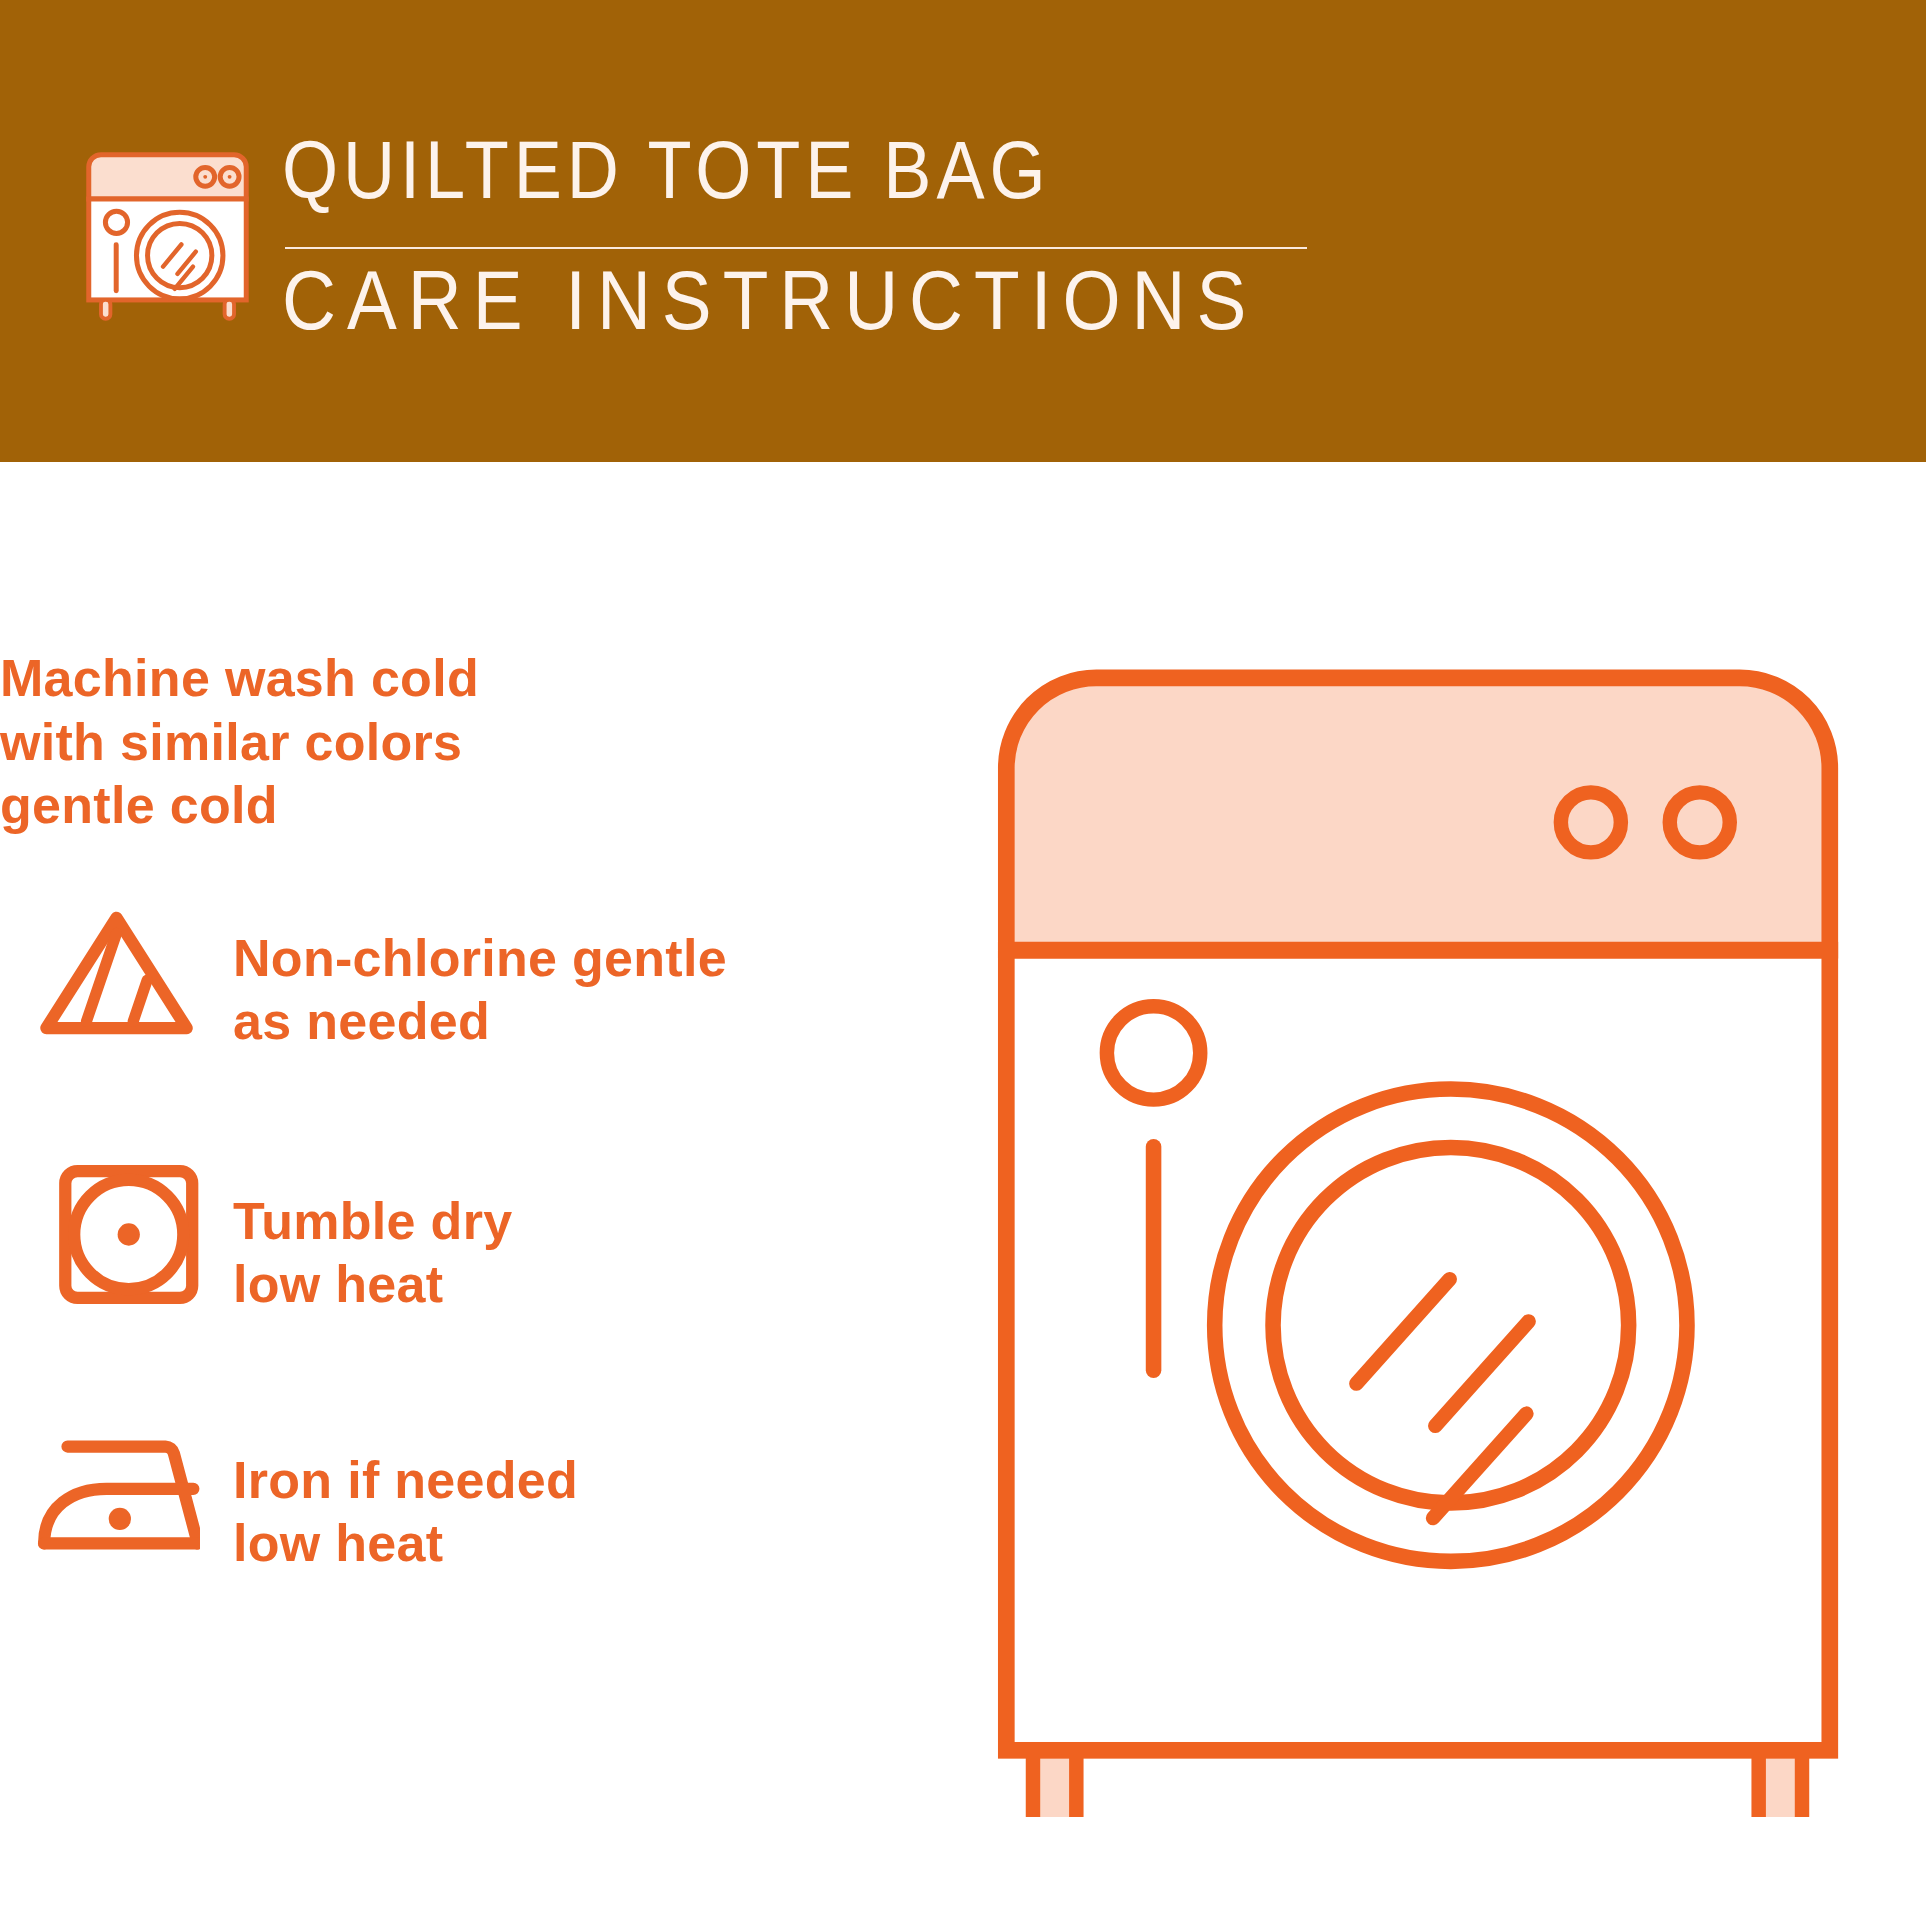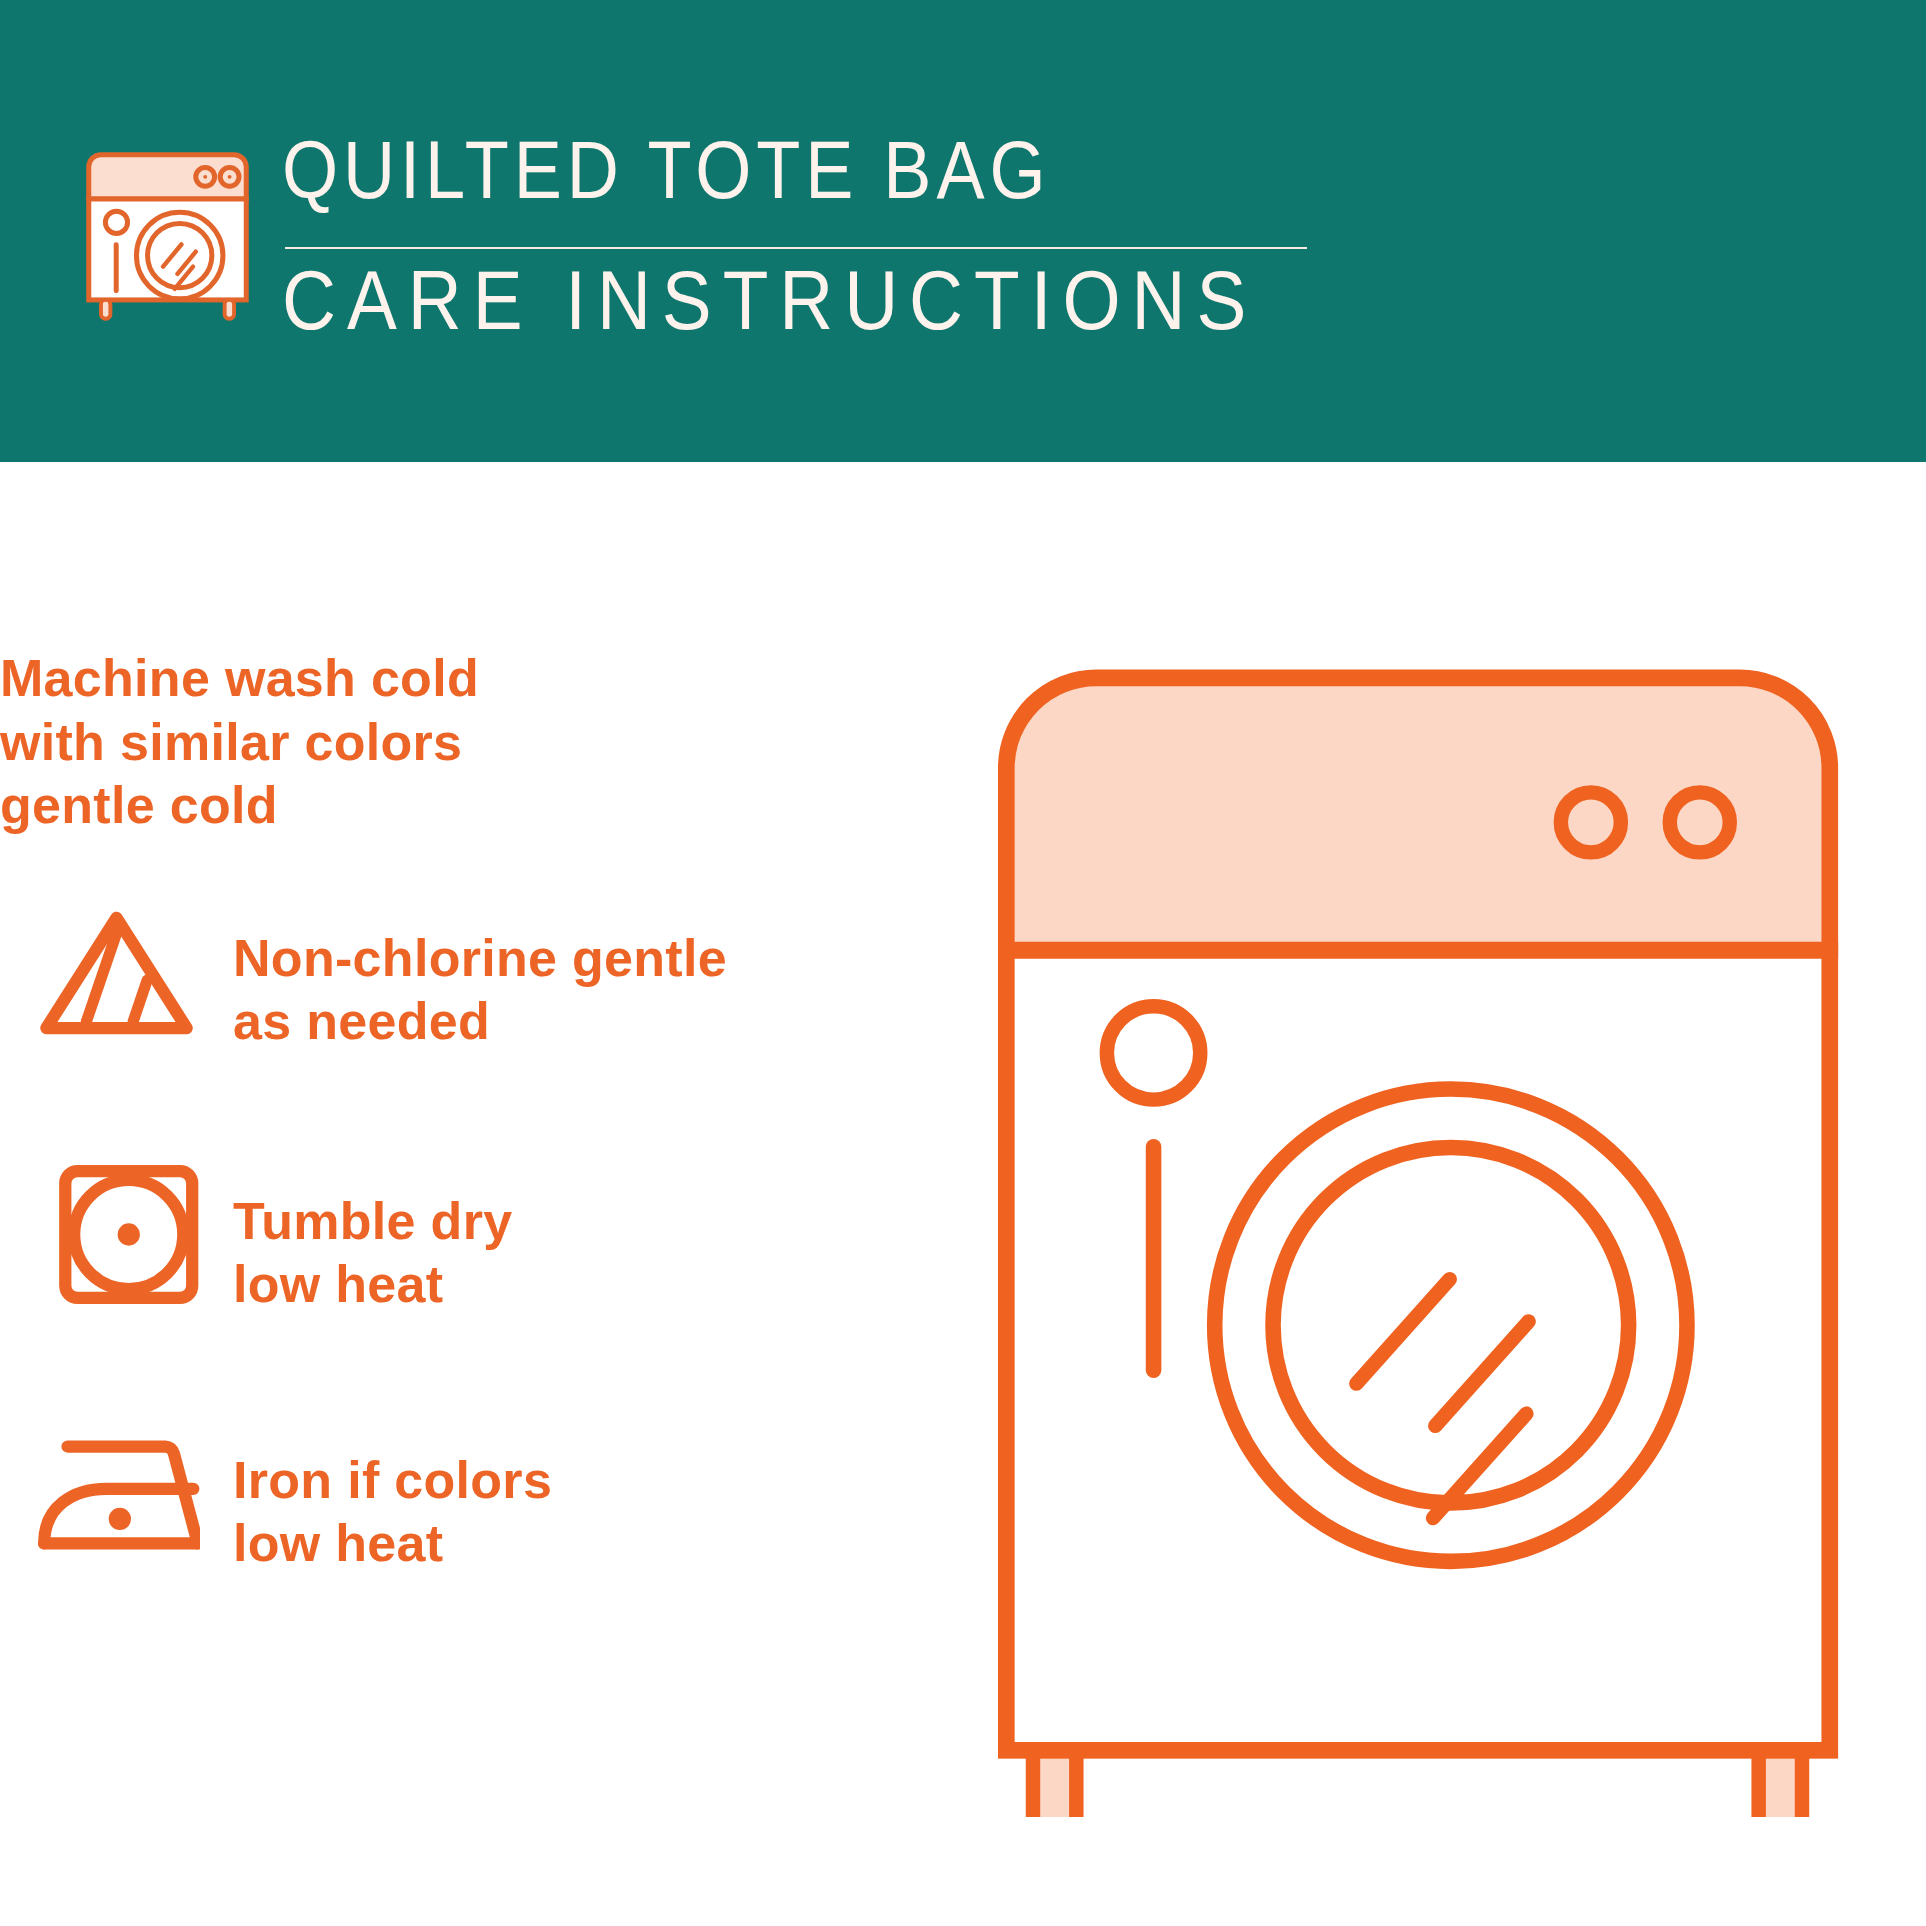--- a/index.html
+++ b/index.html
@@ -6,21 +6,21 @@
   body{
     width:1926px;height:1926px;
     background:#ffffff;
     font-family:"Liberation Sans", sans-serif;
     overflow:hidden;
     position:relative;
   }
   
   .header{
     position:absolute;left:0;top:0;width:1926px;height:462px;
-    background:#0f766e;
+    background:#a16207;
   }
   .header-icon{
     position:absolute;left:84px;top:138px;width:167px;height:183px;
   }
   .header-text{
     position:absolute;left:282px;top:129px;width:1112px;
   }
   .title-1{
     color:#FDF3EC;
     font-size:82px;
@@ -163,21 +163,21 @@
   <div class="care-row row-iron">
     <div class="care-symbol">
       <svg viewBox="0 0 300 260" width="167" height="145">
         <path d="M62 42 H238 a16 16 0 0 1 15 12 L296 216" fill="none" stroke="#EC6527" stroke-width="22" stroke-linecap="round" stroke-linejoin="round"></path>
         <path d="M20 216 C20 150 72 118 132 118 H288" fill="none" stroke="#EC6527" stroke-width="22" stroke-linecap="round" stroke-linejoin="round"></path>
         <line x1="20" y1="216" x2="296" y2="216" stroke="#EC6527" stroke-width="22" stroke-linecap="round"></line>
         <circle cx="156" cy="172" r="20" fill="#EC6527"></circle>
       </svg>
     </div>
     <div class="care-text">
-      <span class="ln">Iron if colors</span>
+      <span class="ln">Iron if needed</span>
       <span class="ln">low heat</span>
     </div>
   </div>
 
 </div>
 
 <div class="machine">
   <svg viewBox="0 0 1620 2120" width="901" height="1178">
 
     <path d="M118 1990 h78 v128 a39 39 0 0 1 -78 0 z" fill="#FCD7C6" stroke="#EF6220" stroke-width="26"></path>

